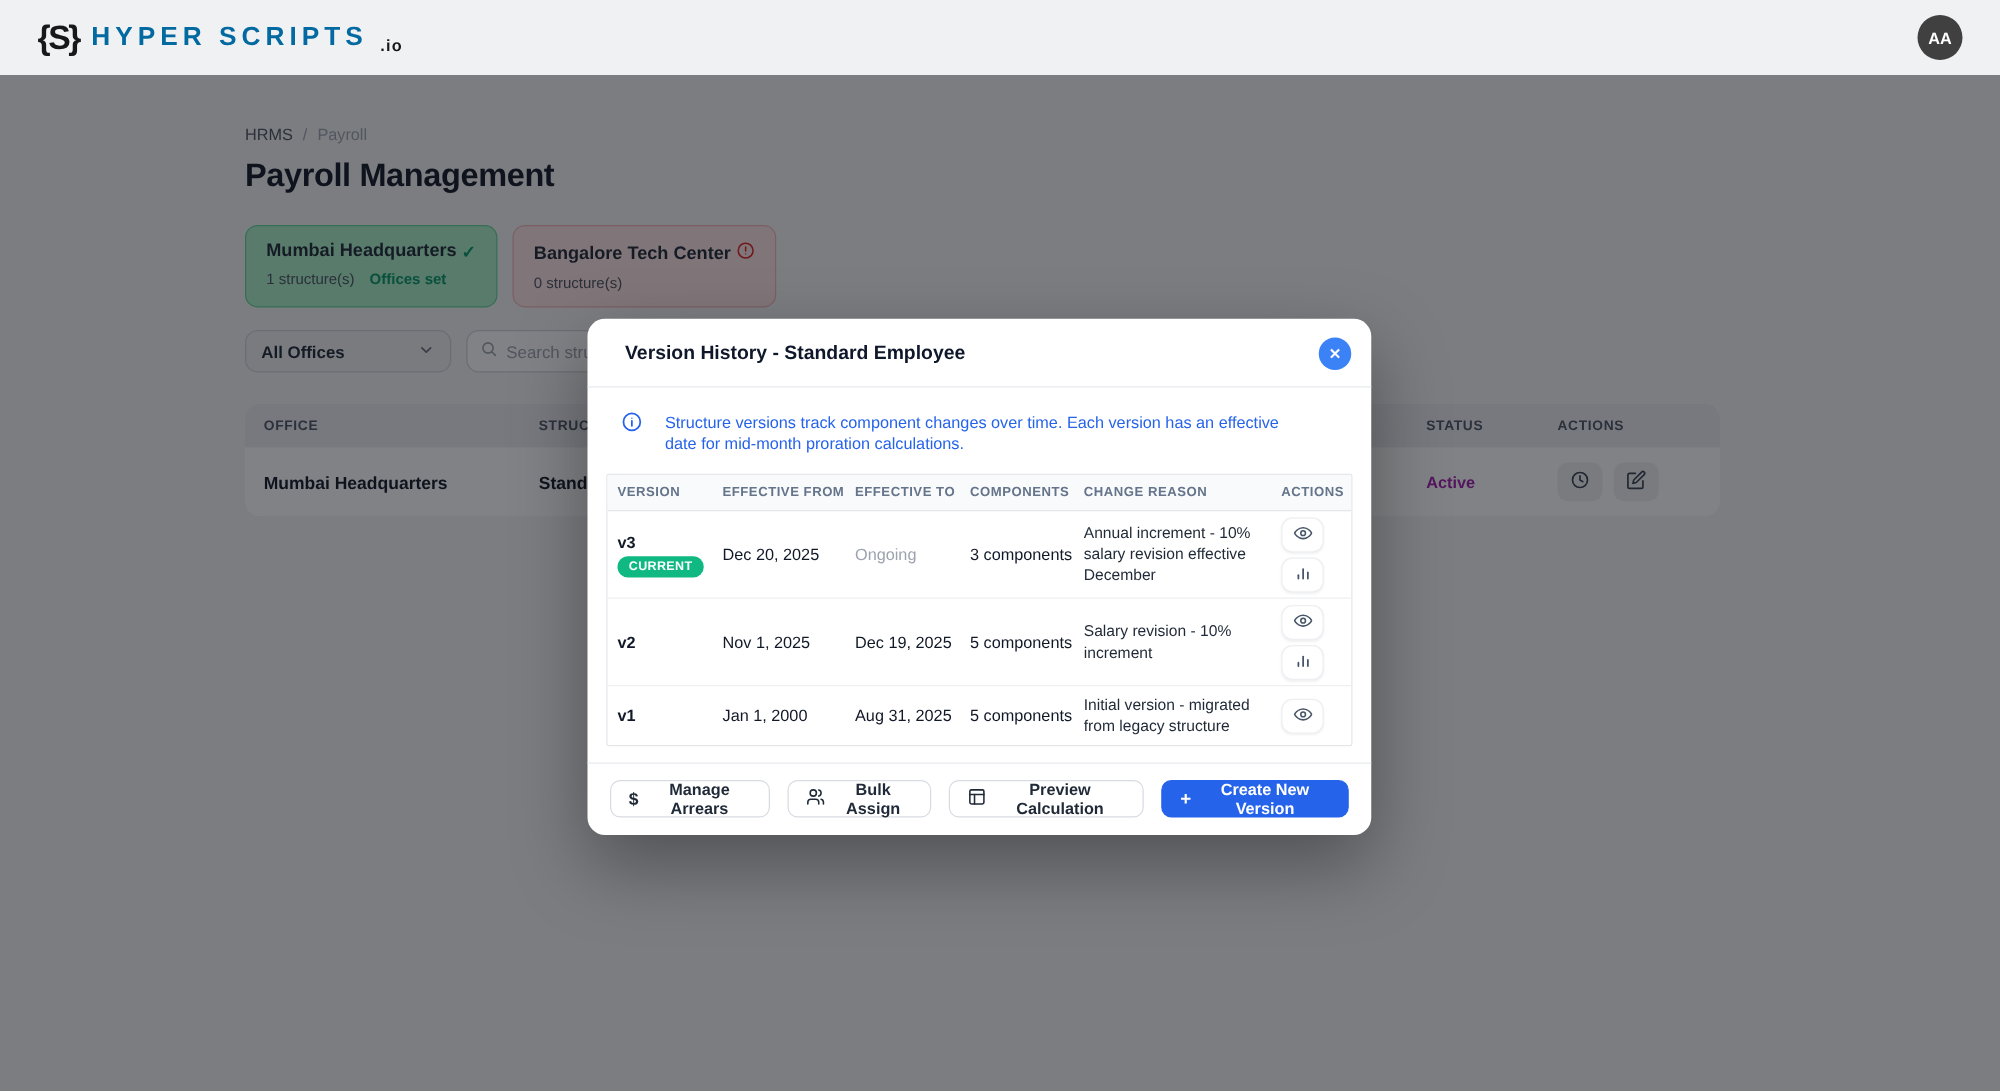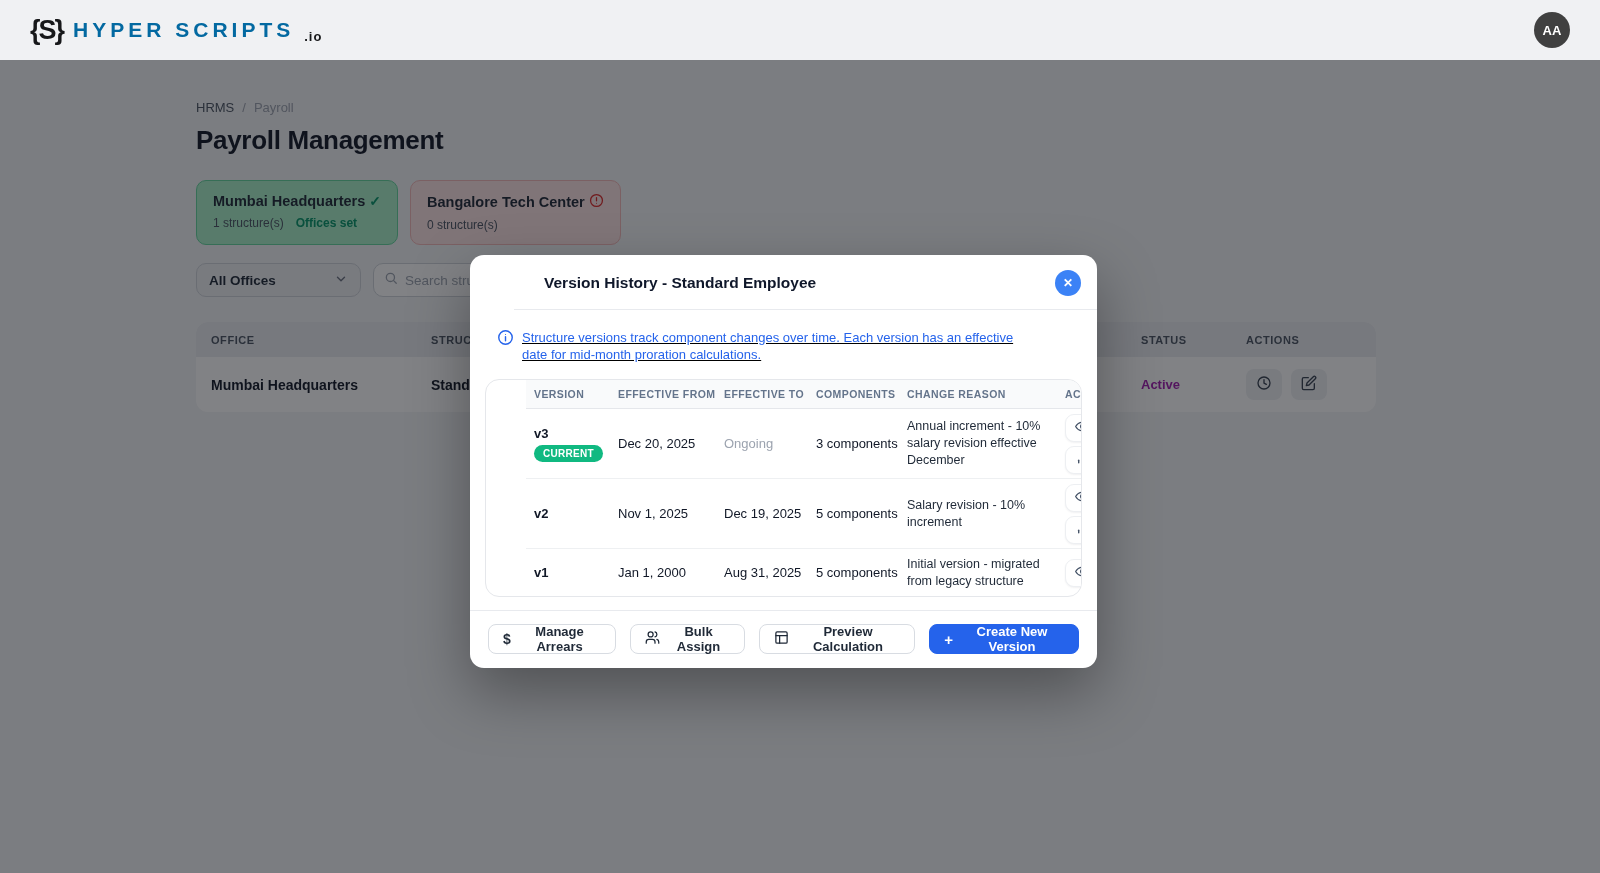--- a/index.html
+++ b/index.html
@@ -57,27 +57,27 @@
   .cell-structure { font-size:14px; font-weight:600; color:#111827; }
   .cell-status { font-size:13px; font-weight:700; color:#a21caf; }
   .cell-actions { display:flex; gap:9px; }
   .bg-act-btn { width:36px; height:31px; background:#eef0f3; border:none; border-radius:8px;
                 display:flex; align-items:center; justify-content:center; cursor:pointer; }
 
   
   .modal { position:fixed; left:470px; top:255px; width:627px; background:#ffffff; border-radius:14px; z-index:30;
            box-shadow:0 24px 60px rgba(0,0,0,0.35); padding-bottom:14px; }
   .m-head { display:flex; justify-content:space-between; align-items:center; padding:15px 16px 13px 30px;
-            border-bottom:1px solid #e8eaee;margin-left:44px; }
+            border-bottom:1px solid #e8eaee; }
   .m-title { font-size:15.5px; font-weight:700; color:#0f172a; }
   .m-close { width:26px; height:26px; border-radius:50%; background:#3b82f6; color:#fff; border:none; cursor:pointer;
              font-size:12px; font-weight:700; display:flex; align-items:center; justify-content:center; }
-  .m-info { display:flex; gap:8px; padding:19px 55px 0 27px;text-decoration:underline; }
+  .m-info { display:flex; gap:18px; padding:19px 55px 0 27px; }
   .m-info-text { font-size:13px; line-height:17px; color:#2563eb; }
-  .m-table { margin:16px 15px 0; border:1px solid #e5e7eb; border-radius:14px; overflow:hidden;padding-left:40px; }
+  .m-table { margin:16px 15px 0; border:1px solid #e5e7eb; border-radius:2px; overflow:hidden; }
   .m-grid { display:grid; grid-template-columns:84px 106px 92px 91px 158px 1fr; align-items:center; padding-left:8px; }
   .m-thead { background:#f9fafb; height:29px; border-bottom:1px solid #e5e7eb; }
   .m-thead span { font-size:10.5px; font-weight:700; color:#64748b; letter-spacing:0.04em; }
   .m-row { border-bottom:1px solid #eef0f2; }
   .m-row:last-child { border-bottom:none; }
   .m-row.tall { height:70px; } .m-row.short { height:47px; }
   .v-cell { display:flex; flex-direction:column; align-items:flex-start; gap:4px; }
   .v-label { font-size:13px; font-weight:700; color:#111827; }
   .badge-current { background:#10b981; color:#fff; font-size:10px; font-weight:700; letter-spacing:0.03em;
                    padding:3px 9px; border-radius:999px; }

